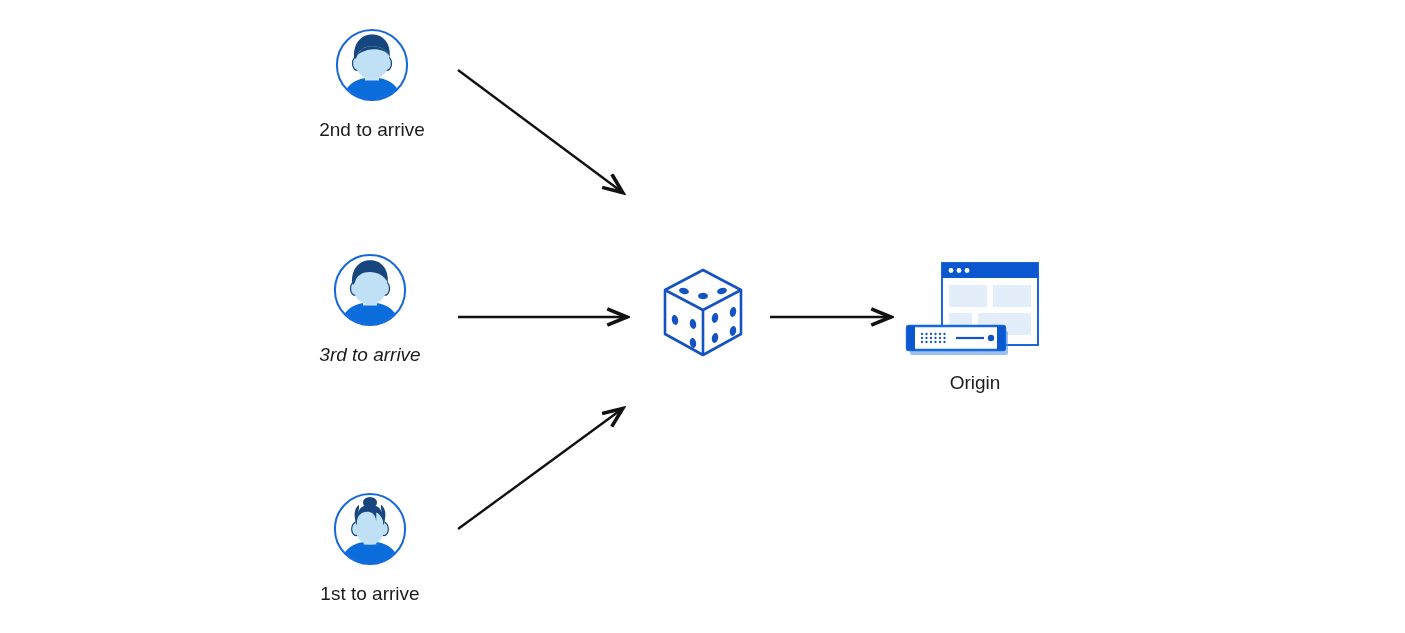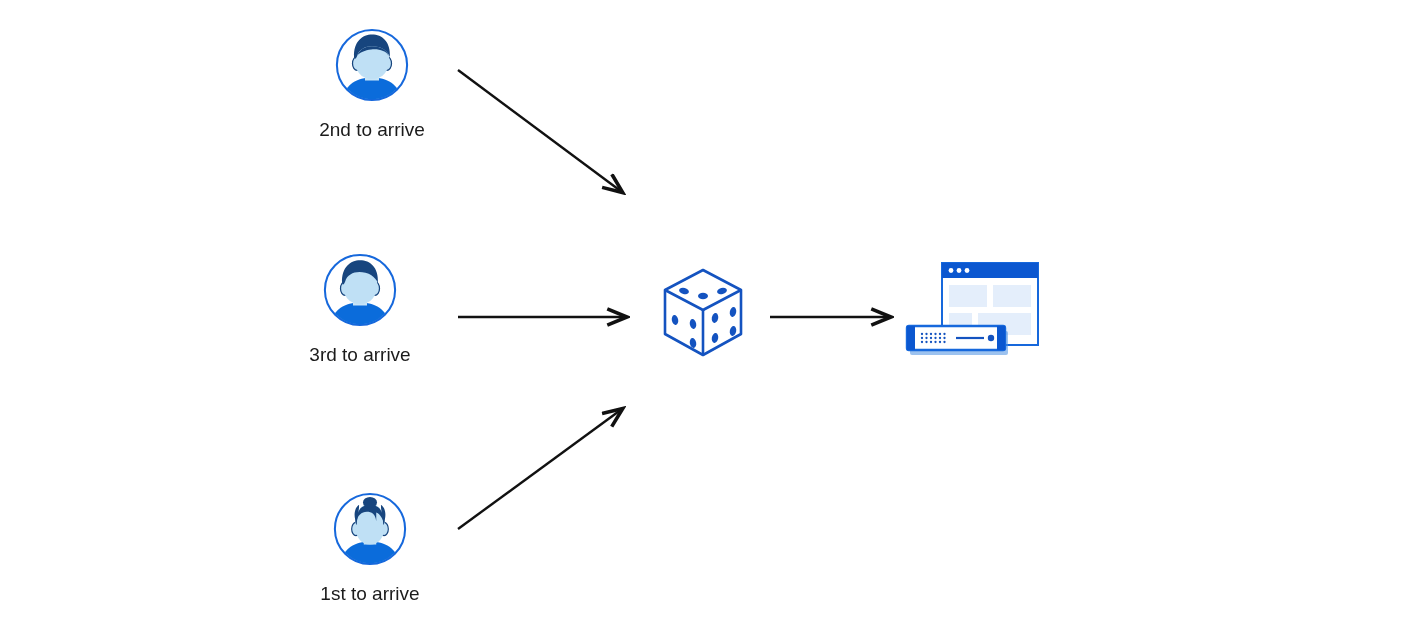--- a/index.html
+++ b/index.html
@@ -103,21 +103,21 @@
         <ellipse cx="31" cy="48" rx="6" ry="9" fill="#bfe0f5" stroke="#17457e" stroke-width="1.6"></ellipse>
         <ellipse cx="69" cy="48" rx="6" ry="9" fill="#bfe0f5" stroke="#17457e" stroke-width="1.6"></ellipse>
         <path d="M28 42 C28 22 42 14 50 14 C58 14 72 22 72 42 C72 58 64 68 50 68 C36 68 28 58 28 42 Z" fill="#bfe0f5"></path>
         <path d="M27 40 C26 20 38 11 50 11 C63 11 74 20 73 40 C73 40 70 30 58 27 C46 24 34 28 31 38 C30 41 28 44 27 40 Z" fill="#17457e"></path>
         <path d="M31 38 C35 27 47 24 58 27 C66 29 70 34 72 39 C68 31 58 29 49 30 C41 31 34 34 31 38 Z" fill="#17457e"></path>
       </g>
     </svg>
     <span class="node-label">2nd to arrive</span>
   </div>
 
-  <div class="node avatar-node" style="left:290px; top:251px;">
+  <div class="node avatar-node" style="left:300px; top:251px;font-style:italic;">
     <svg class="avatar-wrap" viewBox="0 0 100 100" aria-hidden="true">
       <defs>
         <clipPath id="clipB">
             <circle cx="50" cy="50" r="44"></circle>
           </clipPath>
       </defs>
       <circle cx="50" cy="50" r="45" fill="#ffffff" stroke="#1668dc" stroke-width="2.6"></circle>
       <g clip-path="url(#clipB)">
         <path d="M12 100 C12 76 30 66 50 66 C70 66 88 76 88 100 Z" fill="#0b6cdb"></path>
         <path d="M41 56 h18 v14 h-18 z" fill="#c9e5f7"></path>
@@ -217,15 +217,16 @@
             <circle cx="31" cy="87" r="1.15"></circle>
               <circle cx="35.5" cy="87" r="1.15"></circle>
             <circle cx="40" cy="87" r="1.15"></circle>
               <circle cx="44.5" cy="87" r="1.15"></circle>
           </g>
           <line x1="56" y1="83" x2="84" y2="83" stroke="#1453c0" stroke-width="2.2"></line>
           <circle cx="91" cy="83" r="3.2" fill="#1453c0"></circle>
         </g>
       </svg>
     </div>
+    <span class="origin-label">Origin</span>
   </div>
 
 </div>
 
 </body></html>

